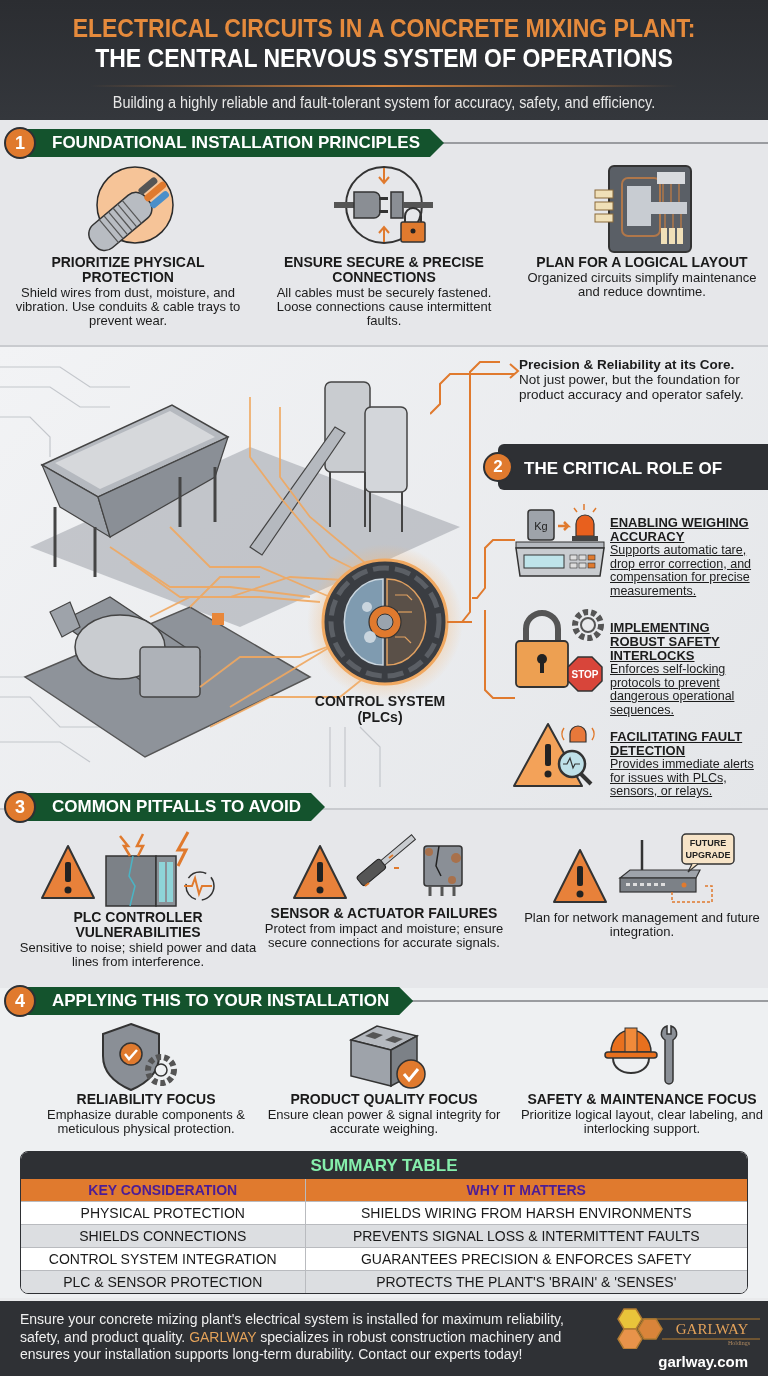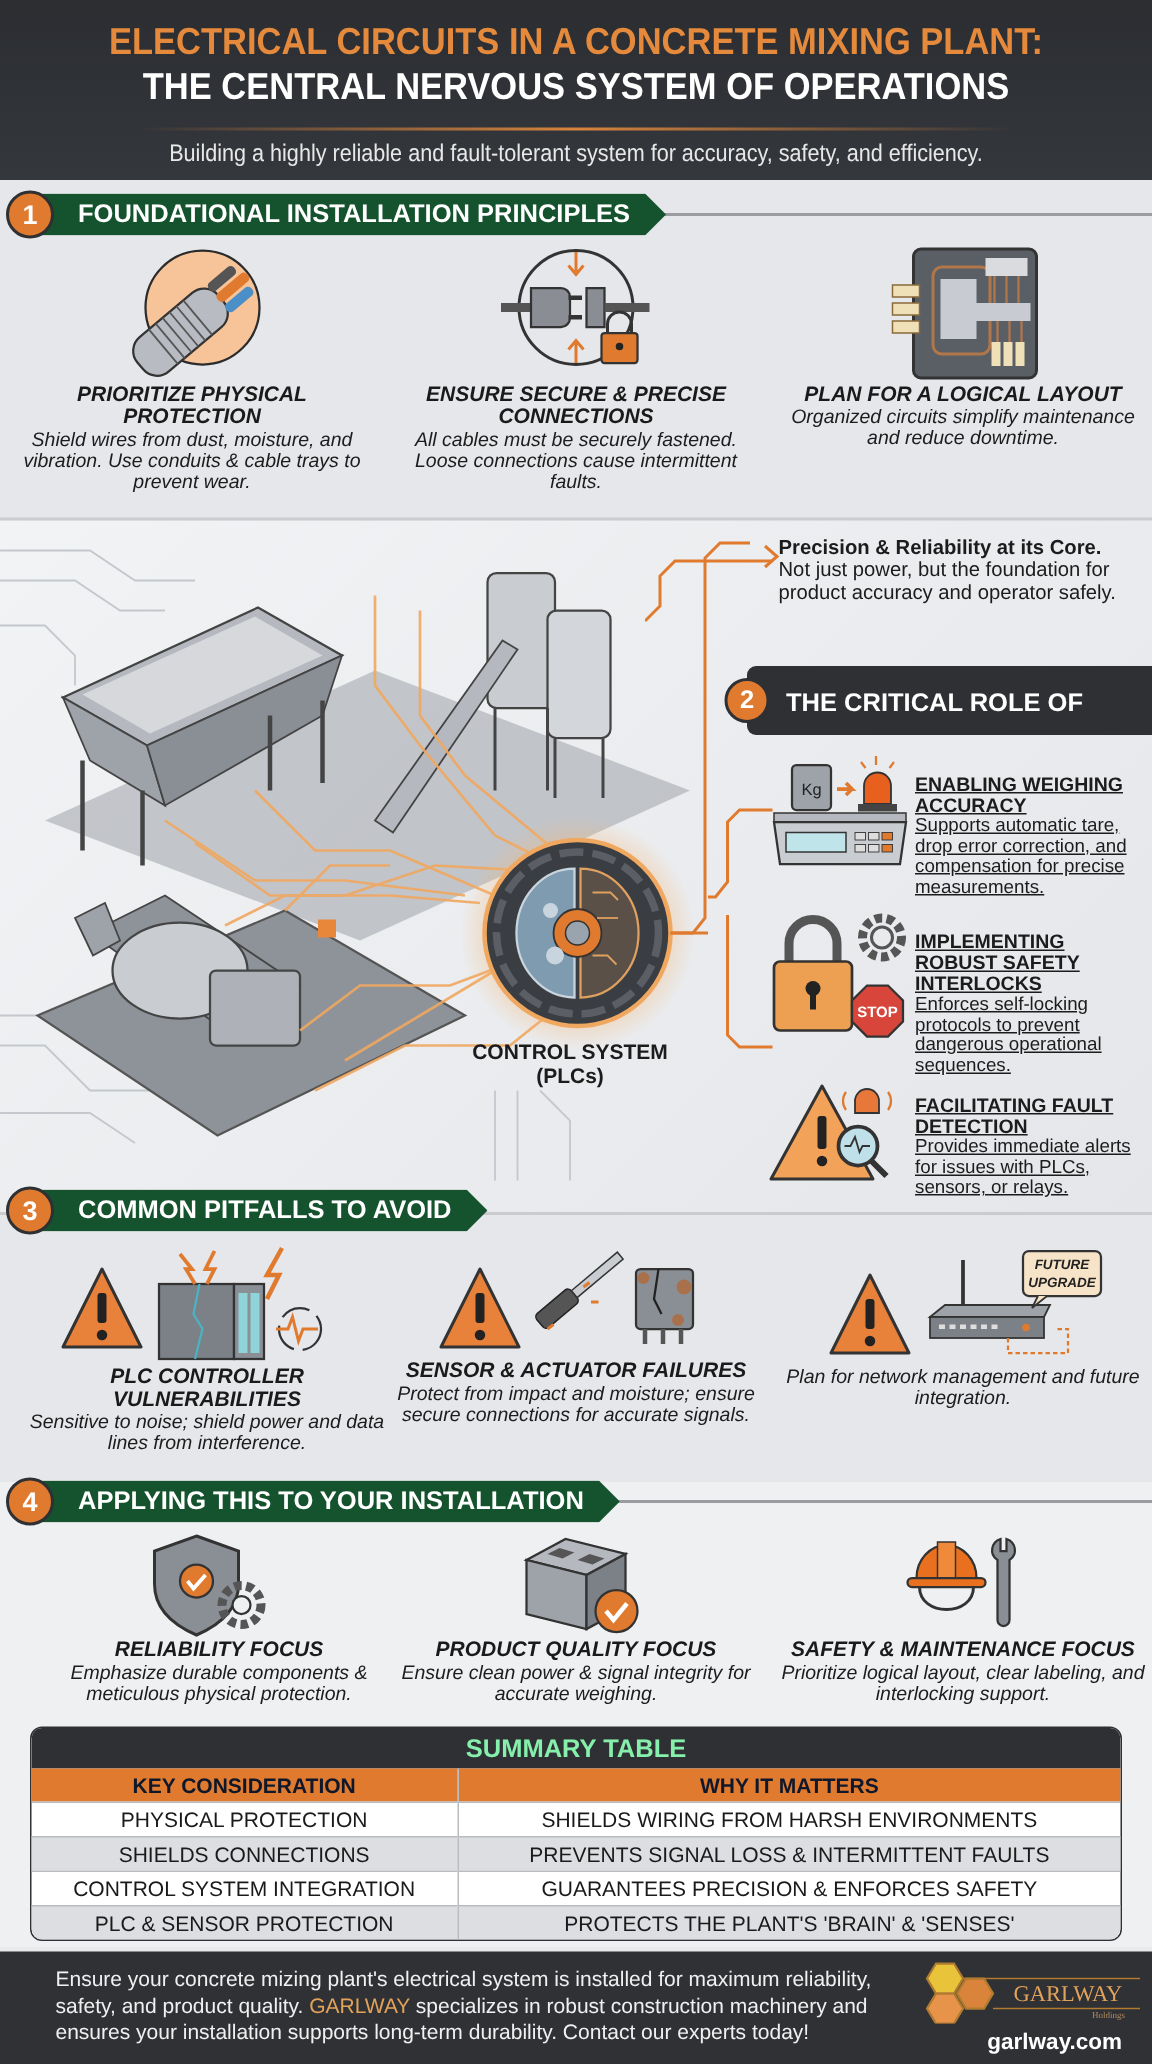--- a/index.html
+++ b/index.html
@@ -38,21 +38,21 @@
   }
   .sec-line { position: absolute; height: 2px; background: #9a9ca0; }
 
   .band { position: absolute; left: 0; width: 768px; }
   .band.s1 { top: 120px; height: 225px; background: #e6e7ea; }
   .band.hero { top: 345px; height: 463px; background: linear-gradient(135deg, #f2f3f5, #e4e6e9); border-top: 2px solid #c9cbcf; }
   .band.s3 { top: 808px; height: 180px; background: #e6e7ea; border-top: 2px solid #c9cbcf; }
   .band.s4 { top: 988px; height: 310px; background: #eef0f2; }
 
   
-  .col { position: absolute; width: 240px; text-align: center; font-style: italic; }
+  .col { position: absolute; width: 240px; text-align: center; }
   .col .icon { margin: 0 auto; width: 110px; height: 95px; display: block; }
   .col .ttl { font-weight: bold; font-size: 14px; line-height: 15px; color: #1a1a1a; text-transform: uppercase; }
   .col .desc { font-size: 13px; line-height: 14px; color: #1c1c1c; margin-top: 1px; }
 
   
   .hero-art { position: absolute; left: 0; top: 347px; width: 500px; height: 460px; }
   .callout { position: absolute; left: 519px; top: 357px; width: 240px; font-size: 13.5px; line-height: 15px; }
   .callout b { display: block; }
   .cs-label { position: absolute; left: 305px; top: 693px; width: 150px; text-align: center; font-weight: bold; font-size: 14px; line-height: 16px; }
 
@@ -69,28 +69,28 @@
   .role svg { position: absolute; left: 0; top: 0; }
   .role .txt { position: absolute; left: 102px; top: 16px; width: 158px; text-decoration: underline; }
   .role .ttl { font-weight: bold; font-size: 13px; line-height: 14px; text-transform: uppercase; }
   .role .desc { font-size: 12.5px; line-height: 13.5px; }
 
   
   .tbl { position: absolute; left: 20px; top: 1151px; width: 728px; border-radius: 8px; overflow: hidden;
     border: 1.5px solid #2e3034; background: #fff; }
   .tbl .cap { background: #2e3034; color: #86efac; text-align: center; font-weight: bold; font-size: 17px; height: 27px; line-height: 27px; }
   .tbl table { width: 100%; border-collapse: collapse; }
-  .tbl th { background: #e07a2e; color: #0f172a; font-size: 14px; height: 22px; font-weight: bold; }
+  .tbl th { background: #e07a2e; color: #4c1d95; font-size: 14px; height: 22px; font-weight: bold; }
   .tbl td { font-size: 14px; height: 23px; text-align: center; color: #1a1a1a; border-top: 1px solid #b9bbbf; }
   .tbl tr:nth-child(even) td { background: #dcdee1; }
   .tbl td:first-child, .tbl th:first-child { width: 284px; border-right: 1px solid #b9bbbf; }
 
   
   .ftr { position: absolute; left: 0; top: 1301px; width: 768px; height: 75px; background: #2f3135; }
-  .ftr .msg { position: absolute; left: 37px; top: 10px; width: 570px; font-size: 14px; line-height: 17.5px; color: #f0f0f0; }
+  .ftr .msg { position: absolute; left: 20px; top: 10px; width: 570px; font-size: 14px; line-height: 17.5px; color: #f0f0f0; }
   .ftr .msg .brand { color: #e3a25a; }
   .ftr .logo { position: absolute; left: 612px; top: 6px; width: 150px; height: 42px; }
   .ftr .site { position: absolute; right: 20px; top: 52px; font-weight: bold; color: #fff; font-size: 15px; }
 </style>
 </head>
 <body>
 
 <div class="hdr">
   <div class="t1">ELECTRICAL CIRCUITS IN A CONCRETE MIXING PLANT:</div>
   <div class="t2">THE CENTRAL NERVOUS SYSTEM OF OPERATIONS</div>

